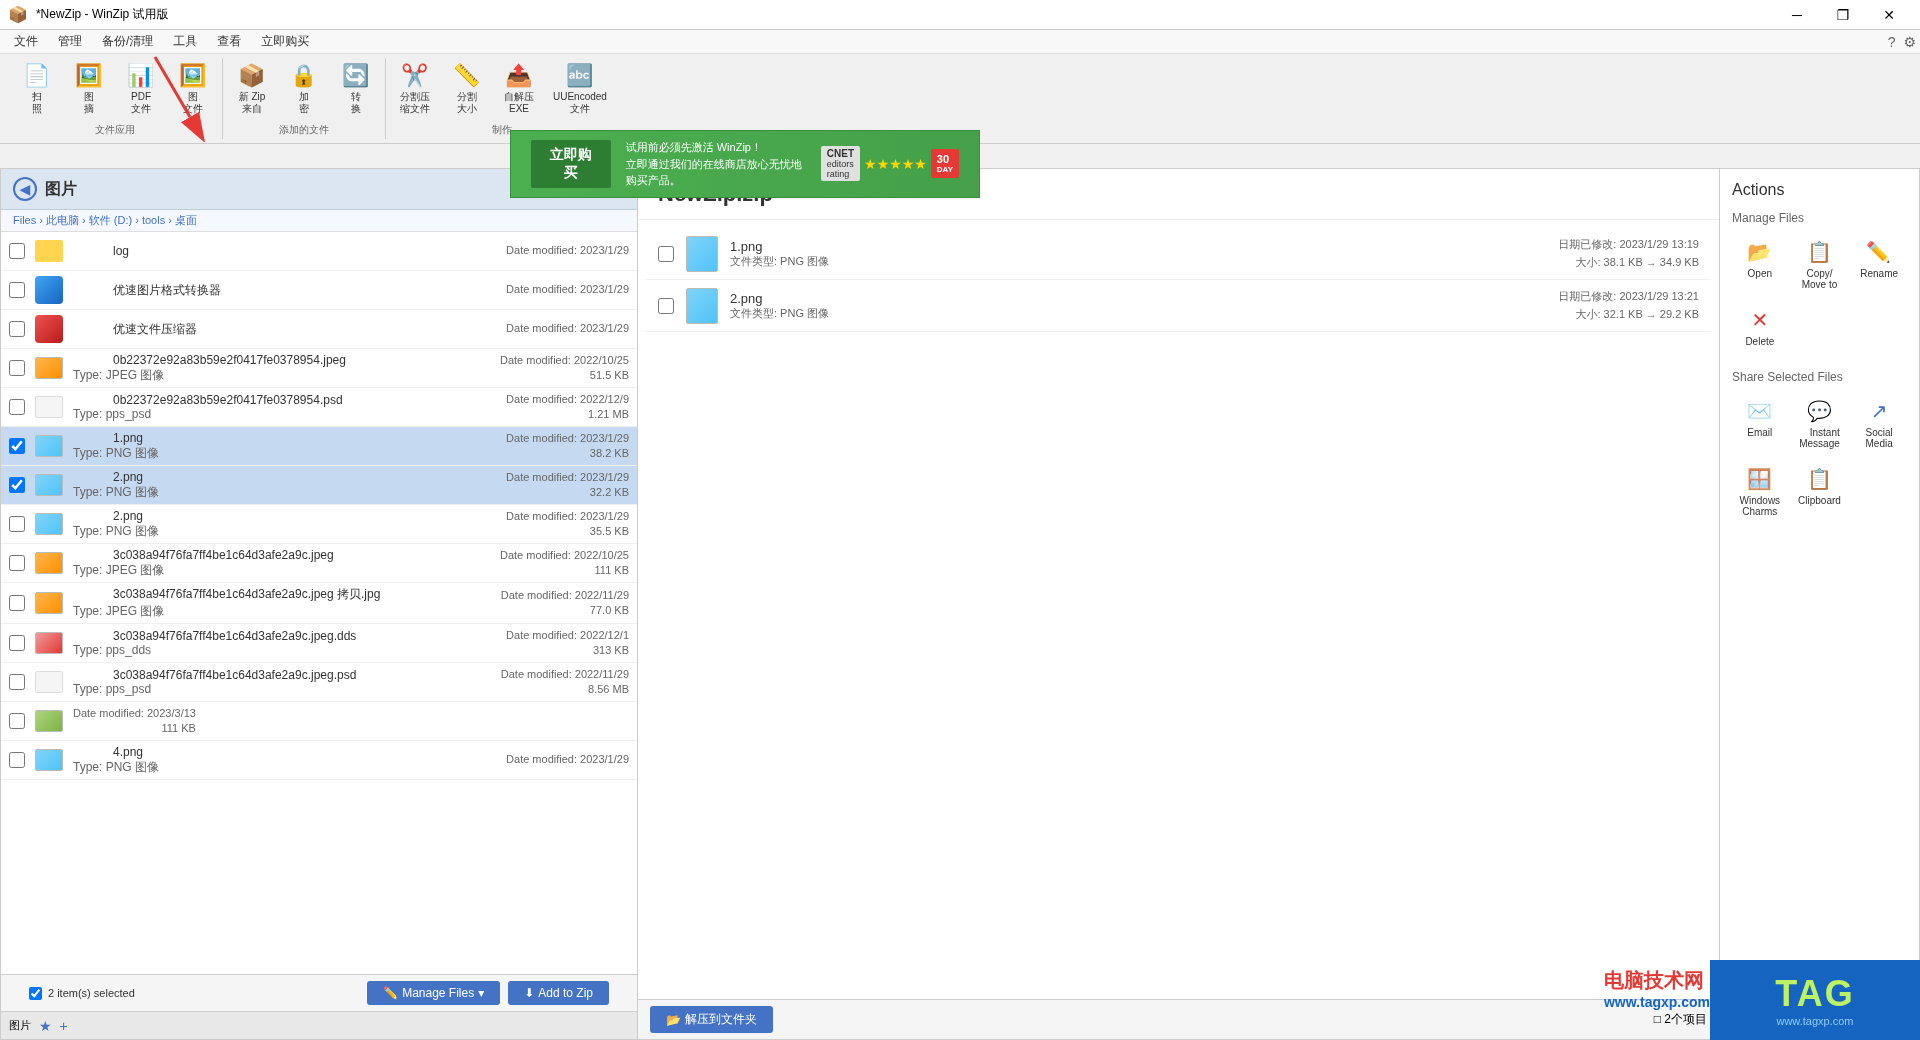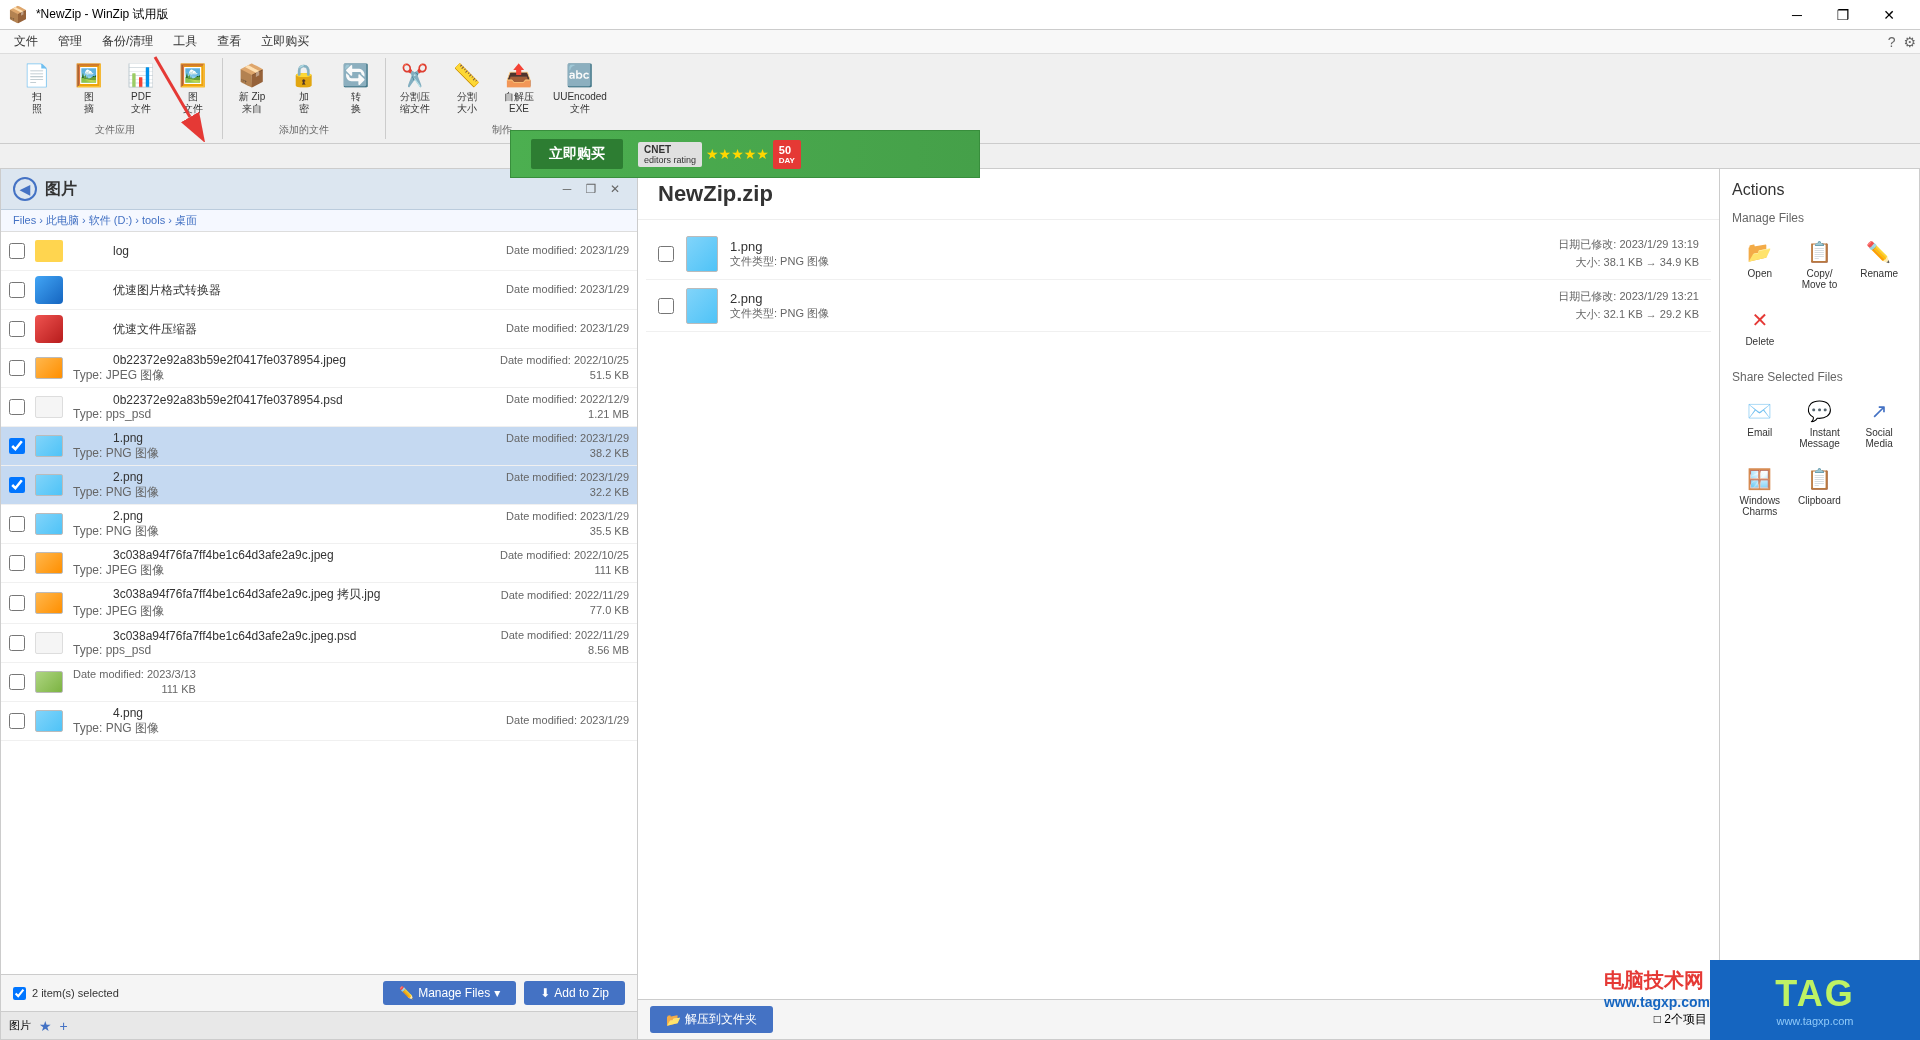--- a/index.html
+++ b/index.html
@@ -170,21 +170,21 @@
     }
     .file-item.selected { background: #c5d9f1; }
     .file-checkbox { width: 16px; height: 16px; margin-right: 8px; flex-shrink: 0; }
     .file-icon { width: 32px; height: 32px; margin-right: 8px; flex-shrink: 0; display: flex; align-items: center; justify-content: center; font-size: 20px; }
     .file-info { flex: 1; }
     .file-name { font-size: 12px; color: #333; font-weight: 500; padding-left: 40px; }
     .file-type { font-size: 12px; color: #666; }
     .file-meta { text-align: right; font-size: 11px; color: #666; line-height: 1.4; }
     .panel-footer {
       border-top: 1px solid #ccc;
-      padding: 6px 12px;
+      padding: 6px 28px;
       display: flex;
       align-items: center;
       justify-content: space-between;
       background: #f5f5f5;
     }
     .panel-footer-left { font-size: 11px; color: #333; display: flex; align-items: center; gap: 6px; }
     .footer-btns { display: flex; gap: 8px; }
     .footer-btn {
       padding: 5px 16px;
       border: none;
@@ -412,30 +412,34 @@
   <defs>
     <marker id="arrowhead" markerWidth="10" markerHeight="7" refX="0" refY="3.5" orient="auto">
       <polygon points="0 0, 10 3.5, 0 7" fill="#e53935"></polygon>
     </marker>
   </defs>
   <line x1="20" y1="15" x2="55" y2="75" stroke="#e53935" stroke-width="3" marker-end="url(#arrowhead)"></line>
 </svg>
 
 <div class="ad-banner">
   <button class="ad-buy-btn">立即购买</button>
+  <div class="ad-text">
+    <div>试用前必须先激活 WinZip！</div>
+    <div>立即通过我们的在线商店放心无忧地购买产品。</div>
+  </div>
   <div class="ad-rating">
     <div style="background:#e0e0e0; padding:2px 6px; border-radius:2px; font-size:10px; color:#333;">
       <div style="font-weight:bold;">CNET</div>
       <div style="font-size:9px;">editors rating</div>
     </div>
     <div>
       <div class="stars">★★★★★</div>
     </div>
     <div style="background:#e53935; color:#fff; font-size:11px; font-weight:bold; padding:4px 6px; border-radius:2px;">
-      <div>50</div>
+      <div>30</div>
       <div style="font-size:8px;">DAY</div>
     </div>
   </div>
 </div>
 
 <div class="left-panel">
   <div class="left-panel-header">
     <button class="back-btn">◀</button>
     <span class="panel-title">图片</span>
     <div class="panel-controls">
@@ -557,20 +561,31 @@
       <div class="file-icon">
           <div class="thumb-jpeg"></div>
         </div>
       <div class="file-info">
         <div class="file-name">3c038a94f76fa7ff4be1c64d3afe2a9c.jpeg 拷贝.jpg</div>
         <div class="file-type">Type: JPEG 图像</div>
       </div>
       <div class="file-meta">Date modified: 2022/11/29<br>77.0 KB</div>
     </div>
 
+    <div class="file-item">
+      <input type="checkbox" class="file-checkbox" style="">
+      <div class="file-icon">
+          <div class="thumb-dds"></div>
+        </div>
+      <div class="file-info">
+        <div class="file-name">3c038a94f76fa7ff4be1c64d3afe2a9c.jpeg.dds</div>
+        <div class="file-type">Type: pps_dds</div>
+      </div>
+      <div class="file-meta">Date modified: 2022/12/1<br>313 KB</div>
+    </div>
 
     <div class="file-item">
       <input type="checkbox" class="file-checkbox" style="">
       <div class="file-icon">
           <div class="thumb-blank"></div>
         </div>
       <div class="file-info">
         <div class="file-name">3c038a94f76fa7ff4be1c64d3afe2a9c.jpeg.psd</div>
         <div class="file-type">Type: pps_psd</div>
       </div>

